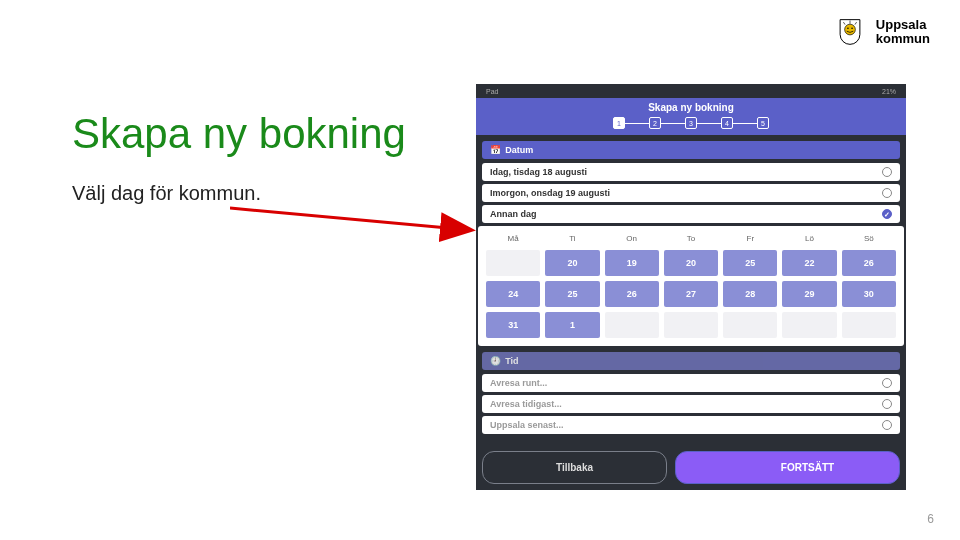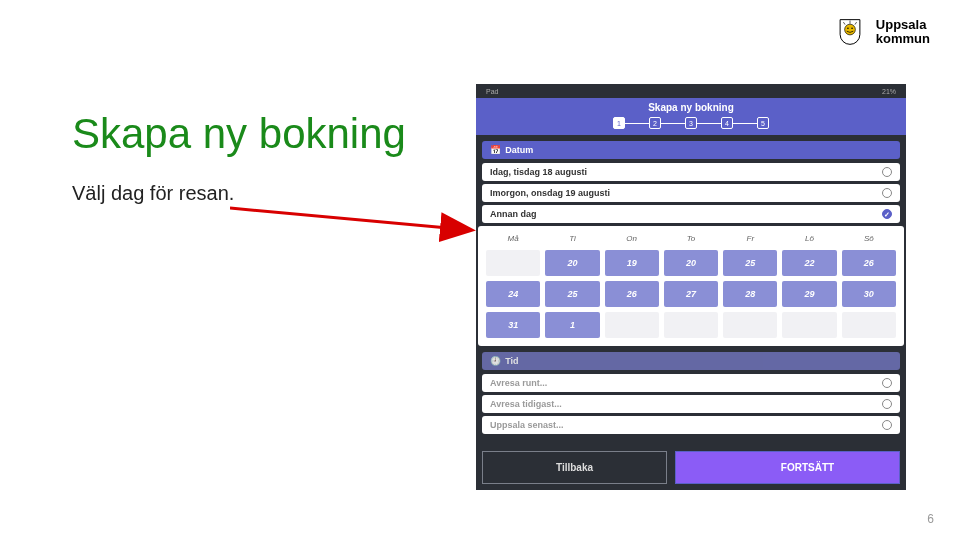--- a/index.html
+++ b/index.html
@@ -83,21 +83,20 @@
     position: relative;
   }
   .radio.checked::after {
     content: "✓"; position: absolute; inset: 0; color: #fff;
     font-size: 7px; line-height: 10px; text-align: center;
   }
 
   .calendar {
     background: #fff; margin: 3px 2px 6px; border-radius: 3px;
     padding: 6px 8px 8px;
-    font-style: italic;
   }
   .dow-row, .date-row {
     display: grid; grid-template-columns: repeat(7, 1fr); gap: 5px;
     text-align: center;
   }
   .dow { font-size: 8px; color: #666; padding: 2px 0; }
   .date-cell {
     background: #8a8fd6; color: #fff; font-size: 9px; font-weight: 600;
     padding: 8px 0; border-radius: 2px;
   }
@@ -106,21 +105,21 @@
 
   .section-label.disabled { background: #6e72b8; opacity: 0.85; }
   .option-row.disabled { color: #9a9a9a; }
 
   .footer-btns {
     position: absolute; left: 6px; right: 6px; bottom: 6px;
     display: flex; gap: 8px;
   }
   .btn {
     flex: 1; text-align: center; padding: 10px 0;
-    border-radius: 0; font-size: 10px; font-weight: 700;
+    border-radius: 12px; font-size: 10px; font-weight: 700;
   }
   .btn-back { background: transparent; border: 1px solid #7a7f8a; color: #ddd; }
   .btn-next { background: #8b5cf6; color: #fff; border: 1px solid #5b60c8; padding-left: 40px; }
 
   .cal-icon, .clock-icon { font-size: 9px; }
 </style>
 </head>
 <body>
 
 <div class="logo">
@@ -134,21 +133,21 @@
     <line x1="8" y1="5" x2="10" y2="8" stroke="#000" stroke-width="0.8"></line>
     <line x1="24" y1="5" x2="22" y2="8" stroke="#000" stroke-width="0.8"></line>
   </svg>
   <div class="logo-text">
     <div>Uppsala</div>
     <div>kommun</div>
   </div>
 </div>
 
 <h1 class="slide-title">Skapa ny bokning</h1>
-<p class="slide-sub">Välj dag för resan.</p>
+<p class="slide-sub">Välj dag för kommun.</p>
 
 <svg class="arrow">
   <defs>
     <marker id="ah" markerWidth="12" markerHeight="10" refX="10" refY="5" orient="auto">
       <path d="M0,0 L12,5 L0,10 z" fill="#d80000"></path>
     </marker>
   </defs>
   <line x1="0" y1="8" x2="240" y2="30" stroke="#d80000" stroke-width="3" marker-end="url(#ah)"></line>
 </svg>
 

